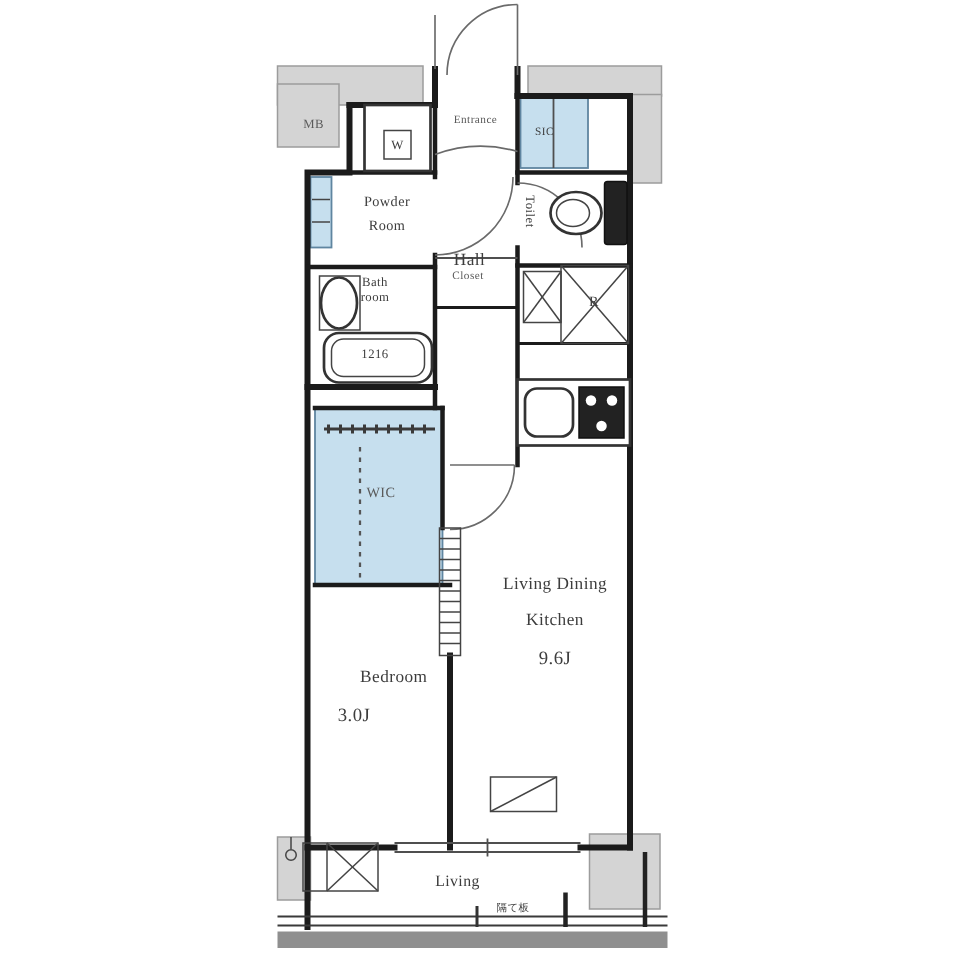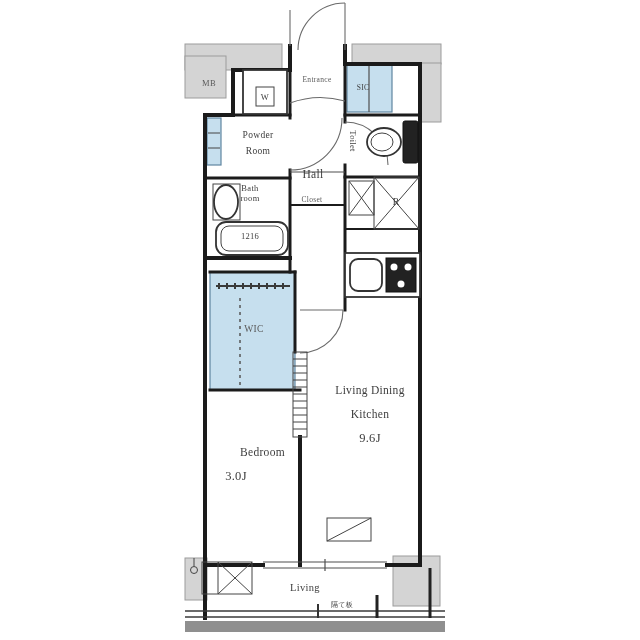--- a/index.html
+++ b/index.html
@@ -156,21 +156,21 @@
     </g>
   </svg>
 
   <div class="lbl s8 muted" style="left:209px;top:83px;">MB</div>
   <div class="lbl s8" style="left:265px;top:97px;">W</div>
   <div class="lbl s7 muted" style="left:317px;top:80px;">Entrance</div>
   <div class="lbl s7" style="left:363px;top:88px;">SIC</div>
   <div class="lbl s9" style="left:258px;top:136px;">Powder</div>
   <div class="lbl s9" style="left:258px;top:152px;">Room</div>
   <div class="lbl s11" style="left:313px;top:174px;text-align:center;">Hall</div>
-  <div class="lbl s7 muted" style="left:312px;top:184px;margin-top:16px;">Closet</div>
+  <div class="lbl s7 muted" style="left:312px;top:184px;">Closet</div>
   <div class="lbl s8 vert" style="left:353px;top:141px;">Toilet</div>
   <div class="lbl s8" style="left:250px;top:188px;">Bath</div>
   <div class="lbl s8" style="left:250px;top:198px;">room</div>
   <div class="lbl s8" style="left:250px;top:209px;margin-top:27px;">1216</div>
   <div class="lbl s9" style="left:396px;top:203px;">R</div>
   <div class="lbl s9 muted" style="left:254px;top:330px;">WIC</div>
   <div class="lbl s11" style="left:252px;top:452px;padding-left:21px;">Bedroom</div>
   <div class="lbl s12" style="left:236px;top:477px;">3.0J</div>
   <div class="lbl s11" style="left:370px;top:390px;">Living Dining</div>
   <div class="lbl s11" style="left:370px;top:414px;">Kitchen</div>

